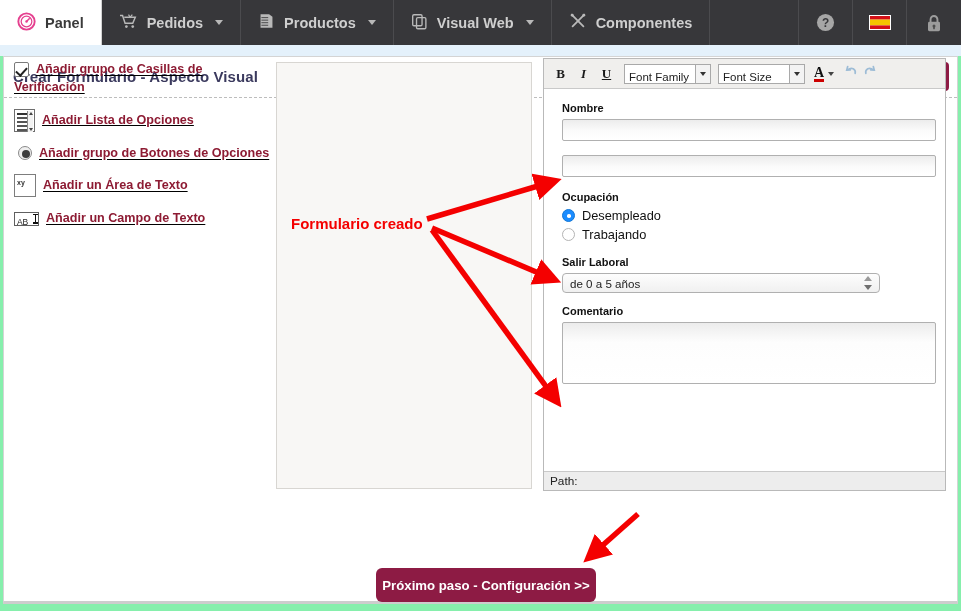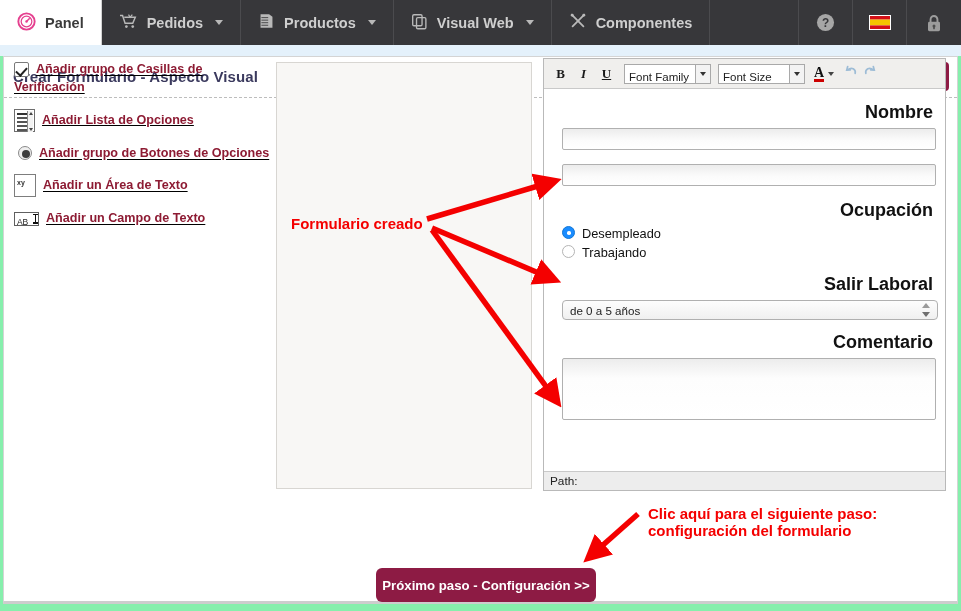--- a/index.html
+++ b/index.html
@@ -250,52 +250,51 @@
   .tb-undo { margin-left: 7px; font-size: 15px; color: #9dbcd6; cursor: pointer; }
 
   .ed-body {
     position: relative;
     height: 382px;
     padding: 13px 12px 0 18px;
     background: #fff;
     overflow: hidden;
   }
   .f-label {
-    font-size: 18px; font-weight: bold; color: #111;
+    font-size: 11px; font-weight: bold; color: #111;
     margin: 0 0 5px 0;
-    text-align: right;
   }
   .f-gap { height: 14px; }
   .f-input {
     display: block; width: 374px; height: 22px;
     background: linear-gradient(#ececec, #fbfbfb 55%, #ffffff);
     border: 1px solid #b0b0b0; border-radius: 2px;
   }
   .f-textarea {
     display: block; width: 374px; height: 62px;
     background: linear-gradient(#ececec, #fdfdfd 32%, #ffffff);
     border: 1px solid #b0b0b0; border-radius: 2px;
   }
   .f-radio-row {
-    display: flex; align-items: flex-start; gap: 7px; margin-bottom: 4px;
+    display: flex; align-items: center; gap: 7px; margin-bottom: 4px;
   }
   .rdo {
     width: 13px; height: 13px; border-radius: 50%;
     border: 1px solid #b4b4b4; background: #fff;
     position: relative; flex: none;
   }
   .rdo.on { background: #1a8cff; border-color: #1277d6; }
   .rdo.on::after {
     content: ""; position: absolute; left: 4px; top: 4px;
     width: 3.5px; height: 3.5px; border-radius: 50%; background: #fff;
   }
   .rdo-text { font-size: 12.8px; color: #111; }
   .f-select {
     display: flex; align-items: center;
-    width: 376px; height: 20px;
+    width: 318px; height: 20px;
     background: linear-gradient(#fdfdfd, #f0f0f0);
     border: 1px solid #b0b0b0; border-radius: 4px;
     font-size: 11.6px; color: #222;
     padding-left: 7px;
     position: relative;
     cursor: pointer;
   }
   .stepper {
     position: absolute; right: 7px; top: 2px; bottom: 2px;
     width: 9px; display: flex; flex-direction: column;
@@ -569,20 +568,16 @@
 
     <line x1="432" y1="228" x2="548" y2="277" stroke="#f40000" stroke-width="5.5" marker-end="url(#ah)"></line>
 
     <line x1="432" y1="230" x2="553" y2="396" stroke="#f40000" stroke-width="5.5" marker-end="url(#ah)"></line>
 
     <line x1="638" y1="514" x2="594" y2="553" stroke="#f40000" stroke-width="5.5" marker-end="url(#ah)"></line>
   </svg>
 
   <div class="anno-text" id="anno-created">Formulario creado</div>
 
-  <div class="anno-text" id="anno-next">
-    <div>Clic aquí para el siguiente paso:</div>
-    <div>configuración del formulario</div>
-  </div>
 
   <button class="btn-next">Próximo paso - Configuración &gt;&gt;</button>
 
 </div>
 
 </body></html>

